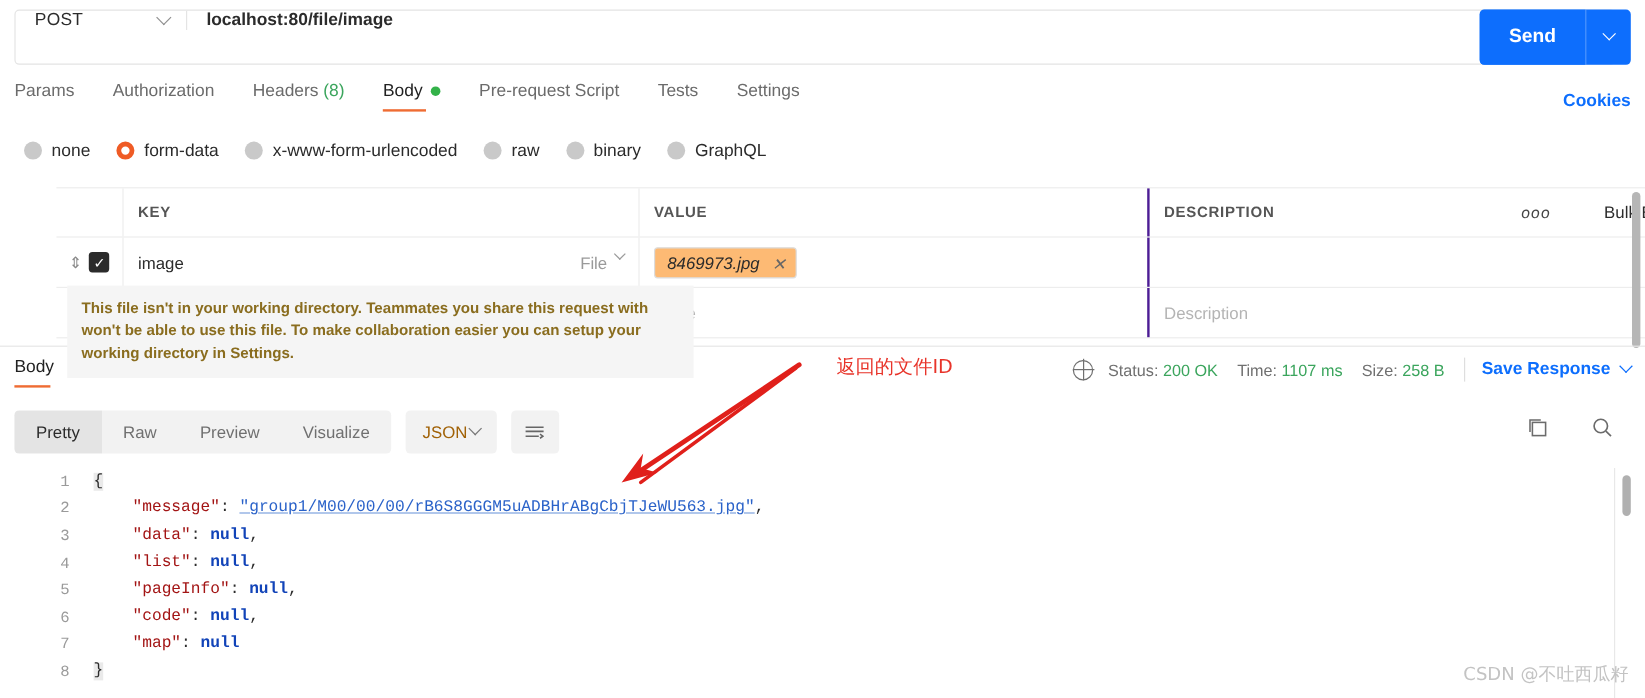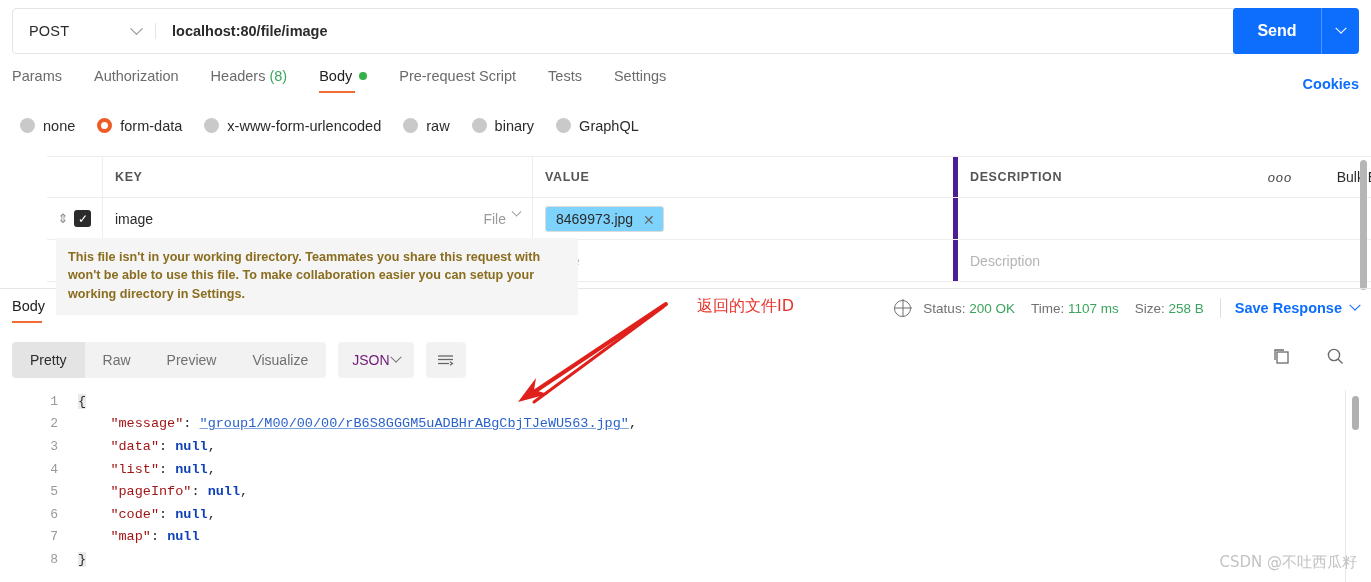--- a/index.html
+++ b/index.html
@@ -8,21 +8,21 @@
     background: #ffffff;
     font-family: "Liberation Sans", sans-serif;
     overflow: hidden;
     -webkit-font-smoothing: antialiased;
   }
   .app { position: relative; width: 1371px; height: 582px; background: #fff; }
 
   
   .urlbar {
     position: absolute; left: 12px; top: 8px; width: 1334px; height: 46px;
-    display: flex; align-items: center;
+    display: flex; align-items: flex-start;
     border: 1px solid #e4e4e4; border-radius: 4px; background: #fff;
   }
   .method {
     width: 143px; display: flex; align-items: center; justify-content: space-between;
     padding: 0 14px 0 16px; border-right: 1px solid #e4e4e4; cursor: pointer;
   }
   .method-label { font-size: 14.5px; color: #2b2b2b; font-weight: 400; letter-spacing: .2px; }
   .chev { display: inline-block; width: 9px; height: 9px;
           border-right: 1.4px solid #8f8f8f; border-bottom: 1.4px solid #8f8f8f;
           transform: rotate(45deg) translate(-2px,-2px); }
@@ -71,38 +71,38 @@
   .rbox { width: 15px; height: 15px; border-radius: 50%; background: #c9c9c9; margin-right: 8px; position: relative; }
   .radio.sel .rbox { background: #fff; border: 4px solid #ef5b25; }
   .rlabel { font-size: 14.5px; color: #2b2b2b; white-space: nowrap; }
 
   
   .tbl { position: absolute; left: 0; top: 156px; width: 1359px; margin-left: 47px; }
   .trow { display: flex; border-bottom: 1px solid #ededed; }
   .thead { border-top: 1px solid #ededed; }
   .cgut { width: 56px; flex: 0 0 56px; border-right: 1px solid #ededed; display: flex; align-items: center; justify-content: center; gap: 6px; }
   .ckey { width: 430px; flex: 0 0 430px; border-right: 1px solid #ededed; display: flex; align-items: center; padding: 0 12px; position: relative; }
-  .cval { width: 425px; flex: 0 0 425px; border-right: 5px solid #4c1d95; display: flex; align-items: center; padding: 0 12px; }
+  .cval { width: 425px; flex: 0 0 425px; border-right: 2px solid #4c1d95; display: flex; align-items: center; padding: 0 12px; }
   .cdesc { flex: 1; display: flex; align-items: center; padding: 0 12px; }
   .cdots { width: 56px; flex: 0 0 56px; display: flex; align-items: center; justify-content: center; font-style: italic; }
   .cbulk { width: 98px; flex: 0 0 98px; display: flex; align-items: center; justify-content: flex-end; padding-right: 14px; }
   .thead .trow, .hrow { height: 42px; }
   .hrow { height: 42px; }
   .drow { height: 42px; }
   .th { font-size: 12.5px; font-weight: 700; color: #555; letter-spacing: .6px; }
   .cellinput { font-size: 14px; color: #2b2b2b; background: transparent; border: 0; outline: none;
                width: 100%; font-family: "Liberation Sans", sans-serif; }
   .cellinput::placeholder { color: #b4b4b4; }
   .filesel { position: absolute; right: 12px; top: 50%; transform: translateY(-50%);
              display: flex; align-items: flex-start; font-size: 14px; color: #9a9a9a; cursor: pointer; }
   .filesel i { width: 7px; height: 7px; border-right: 1.3px solid #9a9a9a; border-bottom: 1.3px solid #9a9a9a;
                transform: rotate(45deg) translate(-2px,-2px); margin-left: 7px; }
   .filechip {
     display: inline-flex; align-items: flex-end; gap: 10px; border: 1px solid #dcdcdc;
-    border-radius: 3px; padding: 4px 8px 4px 10px; background: #7dd3fc; font-size: 14px; color: #2b2b2b;
+    border-radius: 3px; padding: 4px 8px 4px 10px; background: #fdba74; font-size: 14px; color: #2b2b2b; font-style: italic;
   }
   .chip-x { color: #666; font-size: 14px; cursor: pointer; line-height: 1; }
   .bulk { font-size: 14px; font-weight: 400; color: #2b2b2b; cursor: pointer; }
   .dots3 { font-size: 13px; color: #444; letter-spacing: 1px; cursor: pointer; }
   .rowx { color: #707070; font-size: 15px; cursor: pointer; margin-left: auto; }
   .drag { display: inline-block; color: #8a8a8a; font-size: 13px; line-height: 1; }
   .chk {
     width: 17px; height: 17px; border-radius: 3px; background: #2b2b2b;
     display: flex; align-items: center; justify-content: center; cursor: pointer;
   }
@@ -141,21 +141,21 @@
   .saveresp { font-size: 14.5px; color: #0d6efd; font-weight: 700; cursor: pointer; display: flex; align-items: center; gap: 9px; }
   .saveresp i { width: 8px; height: 8px; border-right: 1.6px solid #0d6efd; border-bottom: 1.6px solid #0d6efd;
                 transform: rotate(45deg) translate(-2px,-2px); }
 
   
   .vtoolbar { position: absolute; left: 12px; top: 342px; display: flex; align-items: center; gap: 12px; }
   .seg { display: flex; background: #f2f2f2; border-radius: 4px; overflow: hidden; height: 36px; }
   .segbtn { display: flex; align-items: center; padding: 0 18px; font-size: 14px; color: #707070; cursor: pointer; }
   .segbtn.active { background: #e4e4e4; color: #2b2b2b; }
   .fmt { display: flex; align-items: center; gap: 2px; height: 36px; padding: 0 14px; background: #f2f2f2;
-         border-radius: 4px; font-size: 14px; color: #701a75; cursor: pointer; }
+         border-radius: 4px; font-size: 14px; color: #a16207; cursor: pointer; }
   .fmt i { width: 8px; height: 8px; border-right: 1.5px solid #777; border-bottom: 1.5px solid #777;
            transform: rotate(45deg) translate(-2px,-2px); }
   .wrapbtn { width: 40px; height: 36px; background: #f2f2f2; border-radius: 4px; display: flex;
              align-items: center; justify-content: center; cursor: pointer; }
   .vicons { position: absolute; right: 26px; top: 346px; display: flex; align-items: center; gap: 34px; }
   .vicons .ic { cursor: pointer; }
 
   
   .code { position: absolute; left: 0; top: 390px; width: 1371px; height: 192px; overflow: hidden; }
   .gutter { position: absolute; left: 0; top: 0; width: 72px; height: 192px; }

